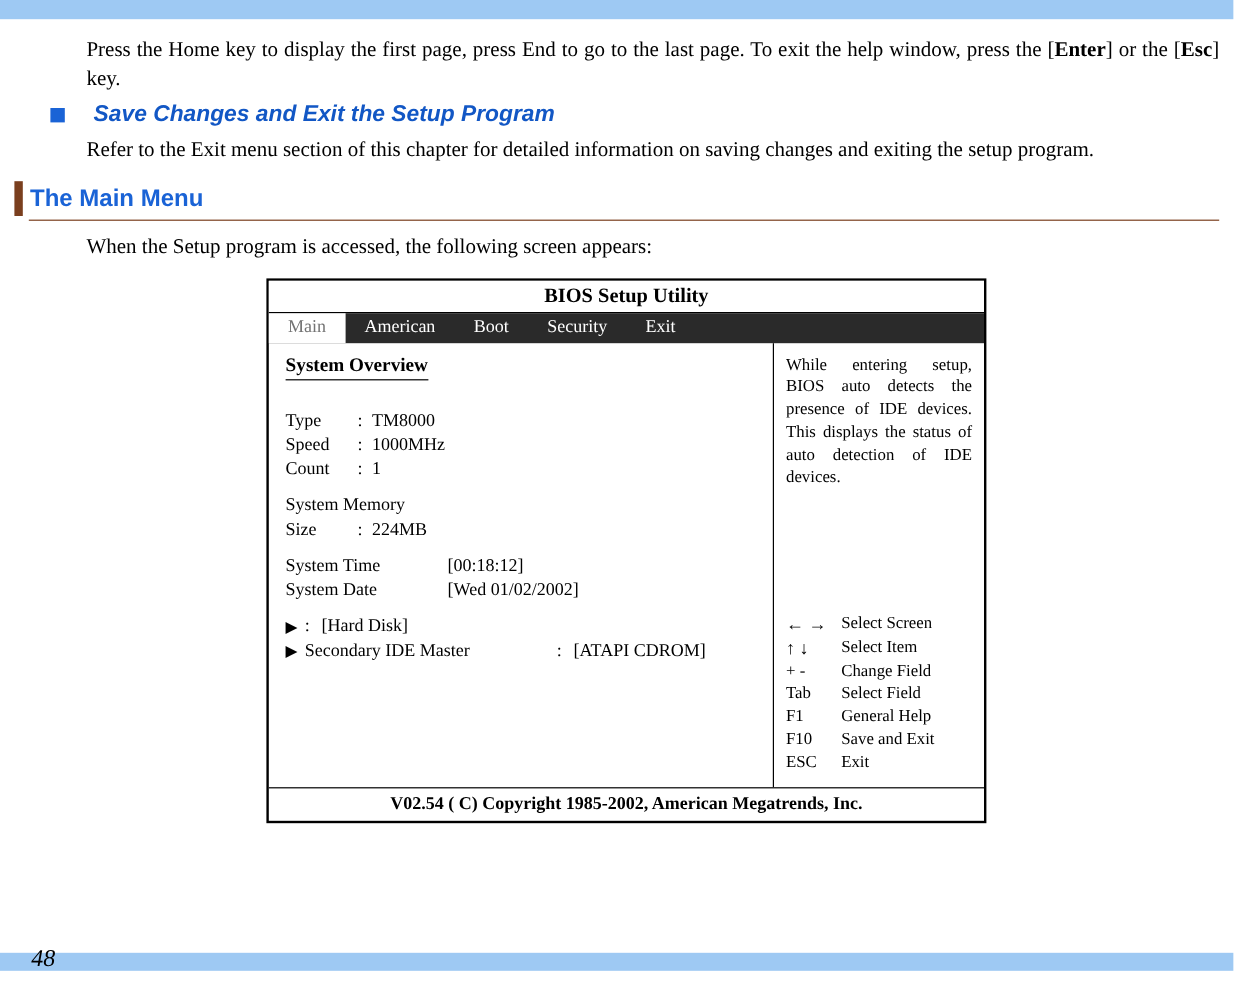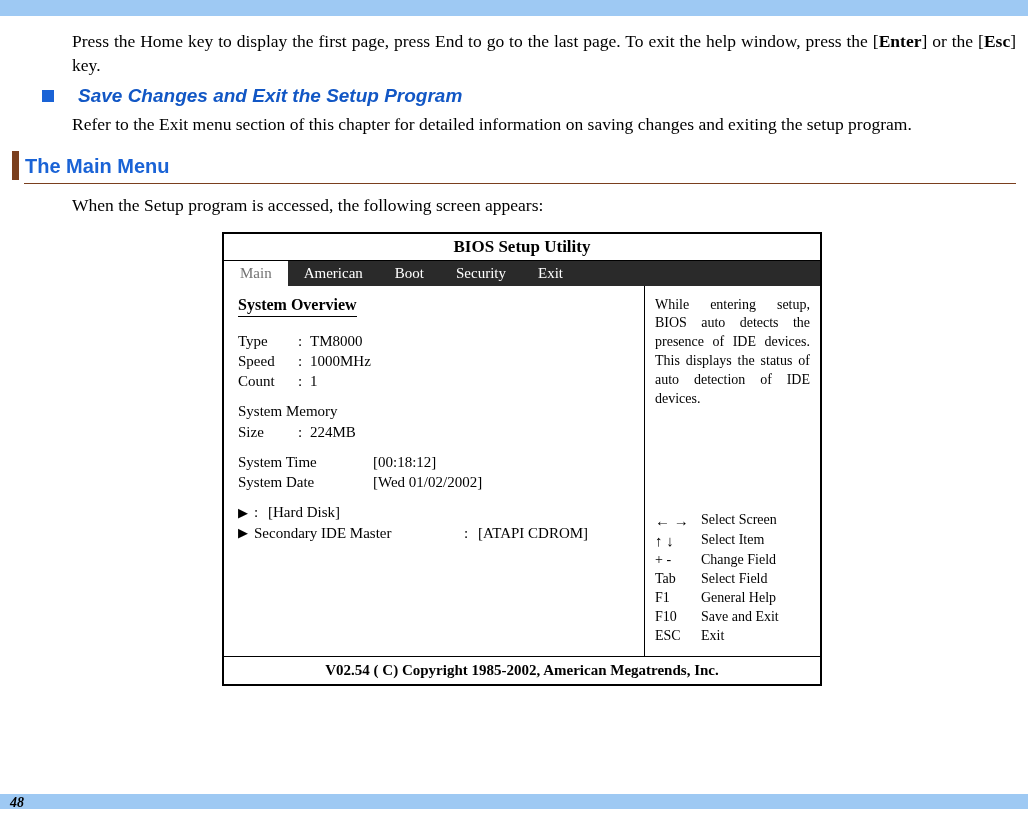--- a/index.html
+++ b/index.html
@@ -118,21 +118,21 @@
       display: flex;
       flex-direction: column;
       justify-content: space-between;
     }
     .bios-left h4 {
       font-size: 16px;
       font-weight: bold;
       border-bottom: 1px solid #000;
       display: inline-block;
       padding-bottom: 2px;
-      margin-bottom: 14px;
+      margin-bottom: 24px;
     }
     .bios-info-block {
       margin-bottom: 10px;
       line-height: 1.35;
     }
     .bios-row {
       display: flex;
     }
     .bios-label { width: 60px; }
     .bios-colon { width: 12px; }
@@ -171,25 +171,25 @@
     .page-footer-bar {
       position: absolute;
       left: 0;
       bottom: 18px;
       width: 100%;
       height: 15px;
       background: #9ec9f3;
     }
     .page-number {
       position: absolute;
-      left: 10px;
+      left: 26px;
       bottom: 16px;
       font-style: italic;
-      font-weight: bold;
-      font-size: 14px;
+      font-weight: normal;
+      font-size: 20px;
       z-index: 2;
     }
   </style>
 </head>
 <body>
 
 <div class="top-bar"></div>
 
 <div class="content">
 

